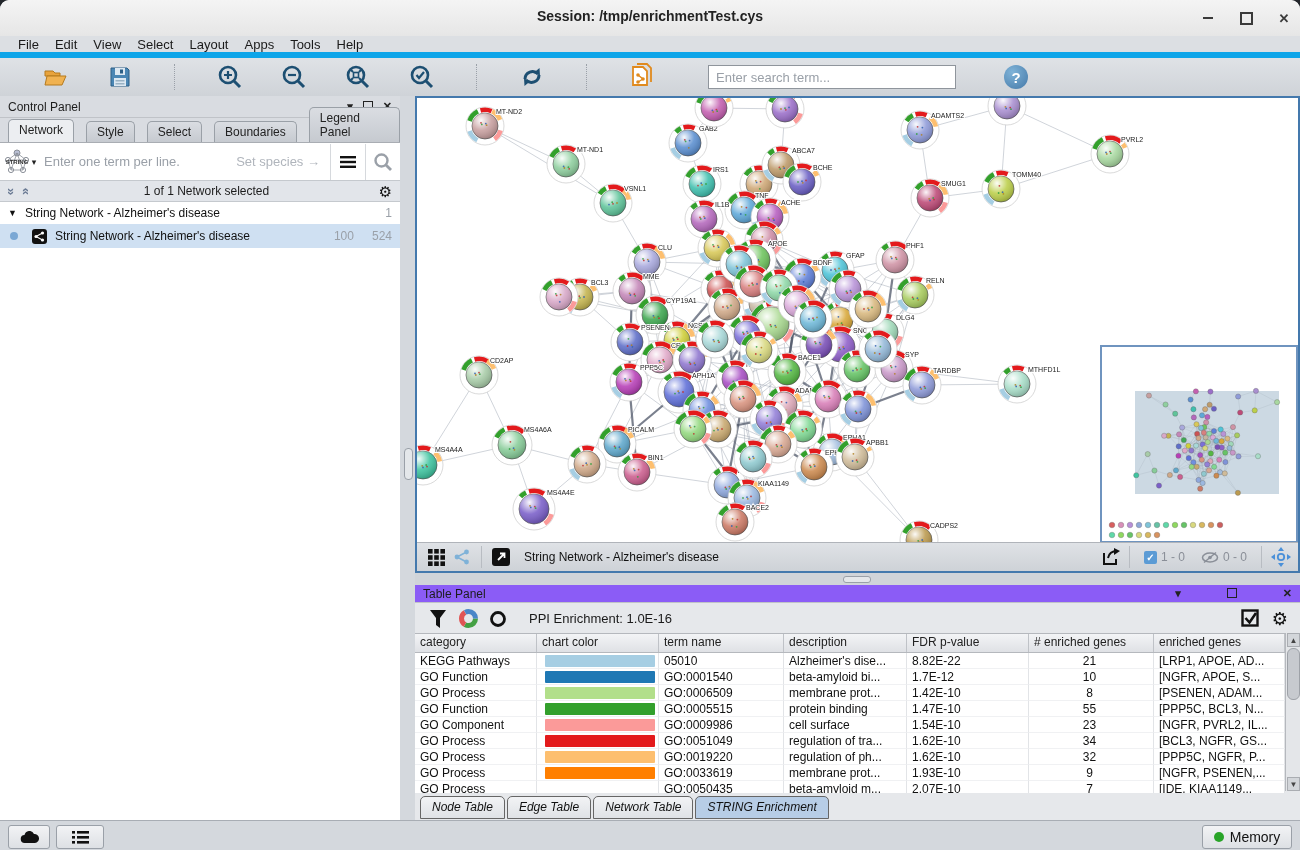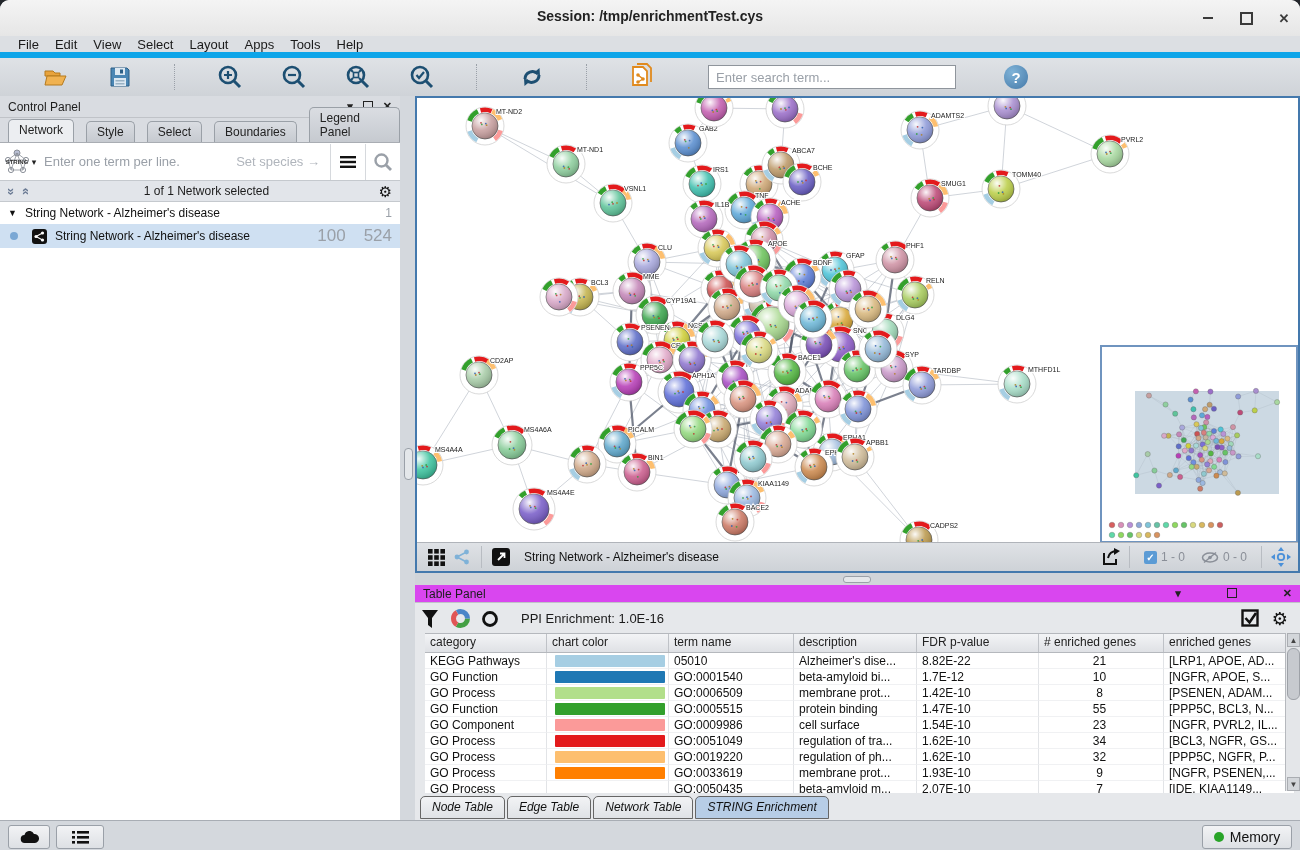--- a/index.html
+++ b/index.html
@@ -38,46 +38,46 @@
   .selrow{height:20px;background:#e2e5ea;border-bottom:1px solid #c5c9ce;display:flex;align-items:center;padding:0 8px;}
   .chev{display:inline-block;color:#6a7a94;font-size:13px;font-weight:bold;transform:rotate(90deg);margin-right:6px;}
   .chev.up{transform:rotate(-90deg);}
   .selsummary{flex:1;text-align:center;font-size:12px;color:#1c1c1c;}
   .gearglyph{font-size:15px;color:#111;line-height:1;}
   .treerow{height:22px;display:flex;align-items:center;padding:0 8px;font-size:12px;color:#111;}
   .treerow .cnt{margin-left:auto;color:#9aa0a8;}
   .treerow.child{height:24px;background:#cfe0f2;padding-left:10px;}
   .bluedot{width:8px;height:8px;border-radius:50%;background:#7aa7d4;margin-right:14px;}
   .appicon{width:15px;height:15px;background:#111;border-radius:3px;margin-right:8px;display:flex;align-items:center;justify-content:center;}
-  .nums{margin-left:auto;display:flex;gap:18px;color:#9aa0a8;font-size:17px;}
+  .nums{margin-left:auto;display:flex;gap:18px;color:#9aa0a8;font-size:12px;}
   .tri{display:inline-block;font-size:9px;color:#111;margin-right:8px;}
   
   .v-divider{position:absolute;left:400px;top:0;width:15px;height:724px;background:#d4d8dd;border-right:1px solid #b7bac0;}
   .v-handle{position:absolute;left:4px;top:352px;width:7px;height:30px;border:1px solid #9aa0a8;border-radius:4px;background:#e4e7ea;}
   
   .right-col{position:absolute;left:415px;top:0;width:885px;height:724px;}
   .net-frame{position:absolute;left:0;top:0;width:885px;height:477px;box-sizing:border-box;border:2px solid #4479ad;background:#fff;}
   .net-canvas{position:relative;width:881px;height:445px;background:#fff;overflow:hidden;}
   .navigator{position:absolute;right:0;bottom:0;width:198px;height:198px;background:#fff;border:2px solid #6f94bf;box-sizing:border-box;}
   .net-toolbar{position:absolute;left:0;bottom:0;width:881px;height:28px;background:linear-gradient(#dfe2e6,#ced2d7);border-top:1px solid #b0b4ba;display:flex;align-items:center;}
   .ntb-ico{width:26px;height:22px;display:flex;align-items:center;justify-content:center;}
   .ntb-sep{width:1px;height:22px;background:#b8bcc2;margin:0 6px;}
   .net-title{font-size:12px;color:#111;margin-left:10px;flex:1;}
   .badge{display:flex;align-items:center;gap:4px;color:#8a8f98;font-size:12px;padding:0 8px;}
   .cbx{width:13px;height:13px;background:#5b9bd5;border-radius:2px;color:#fff;font-size:10px;display:flex;align-items:center;justify-content:center;font-weight:bold;}
   
   .h-splitter{position:absolute;left:0;top:477px;width:885px;height:12px;background:#d0d4d9;border-bottom:1px solid #b7bac0;}
   .h-grip{position:absolute;left:428px;top:3px;width:26px;height:5px;border:1px solid #9aa0a8;border-radius:3px;background:#e4e7ea;}
   
   .table-panel{position:absolute;left:0;top:489px;width:885px;height:235px;background:#e6e8eb;}
-  .tp-header{height:17px;background:#d946ef;border-bottom:1px solid #c0c3c8;display:flex;align-items:center;padding:0 8px;gap:36px;}
-  .tp-toolbar{height:31px;display:flex;align-items:center;background:#e6e8eb;padding-left:0;}
+  .tp-header{height:17px;background:#8b5cf6;border-bottom:1px solid #c0c3c8;display:flex;align-items:center;padding:0 8px;gap:36px;}
+  .tp-toolbar{height:31px;display:flex;align-items:center;background:#e6e8eb;padding-left:8px;}
   .tp-ico{width:30px;height:24px;display:flex;align-items:center;justify-content:center;}
   .ppi{font-size:13px;color:#1a1a1a;margin-left:16px;flex:1;}
-  .enrich-table{position:absolute;left:10px;top:48px;width:870px;background:#0ea5e9;}
+  .enrich-table{position:absolute;left:0;top:48px;width:870px;background:#0ea5e9;}
   .thead,.trow{display:grid;grid-template-columns:122px 122px 125px 123px 122px 125px 131px;}
   .thead{height:18px;background:linear-gradient(#f3f4f6,#dfe1e5);border-top:1px solid #b5b8bd;border-bottom:1px solid #b5b8bd;}
   .th{font-size:12px;color:#222;padding:1px 0 0 5px;border-right:1px solid #bfc2c7;overflow:hidden;white-space:nowrap;}
   .trow{height:16px;background:#fff;}
   .td{font-size:12px;color:#111;padding:0 0 0 5px;border-right:1px solid #e2e4e7;border-bottom:1px solid #f0f1f3;overflow:hidden;white-space:nowrap;line-height:16px;}
   .td.num{text-align:center;padding-right:8px;}
   .chip{margin:2px 3px;height:12px;border-radius:1px;}
   .rows-clip{height:140px;overflow:hidden;}
   .vscroll{position:absolute;right:0;top:48px;width:15px;height:158px;background:#e4e6e9;border-left:1px solid #b5b8bd;box-sizing:border-box;}
   .varrow{position:absolute;left:1px;width:13px;height:14px;background:#d3d6da;border:1px solid #aaadb2;box-sizing:border-box;display:flex;align-items:center;justify-content:center;font-size:8px;color:#444;}

